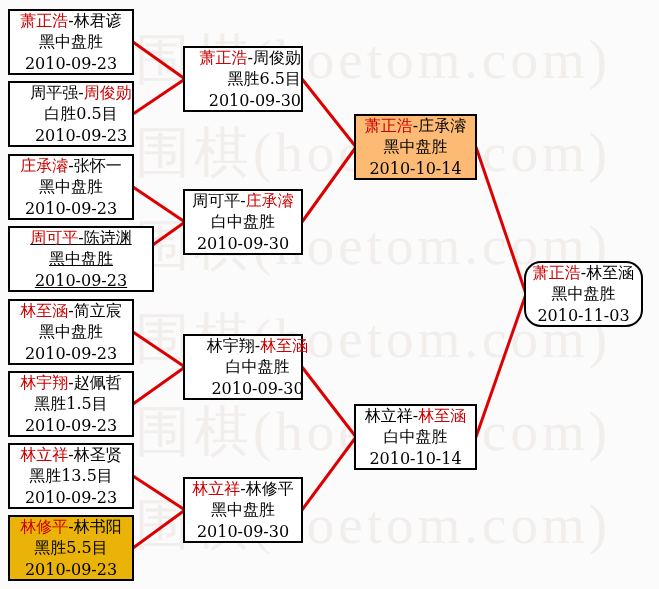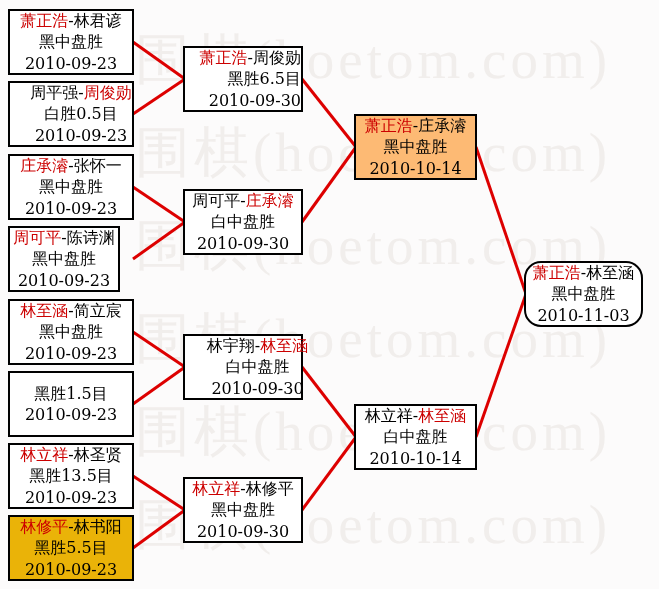--- a/index.html
+++ b/index.html
@@ -63,31 +63,32 @@
       <div class="match-box" style="left: 8px; top: 81px; width: 126px; height: 66px; border-color: rgb(0, 0, 0); background: rgb(255, 255, 255); padding-left: 20px;">
         <div class="match-line"><span class="">周平强</span><span>-</span><span class="winner">周俊勋</span></div>
         <div class="match-line">白胜0.5目</div>
         <div class="match-line">2010-09-23</div>
       </div>
       <div class="match-box" style="left: 8px; top: 154px; width: 126px; height: 66px; border-color: rgb(0, 0, 0); background: rgb(255, 255, 255);">
         <div class="match-line"><span class="winner">庄承濬</span><span>-</span><span class="">张怀一</span></div>
         <div class="match-line">黑中盘胜</div>
         <div class="match-line">2010-09-23</div>
       </div>
-      <div class="match-box" style="left: 8px; top: 226px; width: 112px; height: 66px; border-color: rgb(0, 0, 0); background: rgb(255, 255, 255);">
+      <div class="match-box" style="left: 8px; top: 226px; width: 146px; height: 66px; border-color: rgb(0, 0, 0); background: rgb(255, 255, 255); text-decoration: underline;">
         <div class="match-line"><span class="winner">周可平</span><span>-</span><span class="">陈诗渊</span></div>
         <div class="match-line">黑中盘胜</div>
         <div class="match-line">2010-09-23</div>
       </div>
       <div class="match-box" style="left: 8px; top: 299px; width: 126px; height: 66px; border-color: rgb(0, 0, 0); background: rgb(255, 255, 255);">
         <div class="match-line"><span class="winner">林至涵</span><span>-</span><span class="">简立宸</span></div>
         <div class="match-line">黑中盘胜</div>
         <div class="match-line">2010-09-23</div>
       </div>
       <div class="match-box" style="left: 8px; top: 371px; width: 126px; height: 66px; border-color: rgb(0, 0, 0); background: rgb(255, 255, 255);">
+        <div class="match-line"><span class="winner">林宇翔</span><span>-</span><span class="">赵佩哲</span></div>
         <div class="match-line">黑胜1.5目</div>
         <div class="match-line">2010-09-23</div>
       </div>
       <div class="match-box" style="left: 8px; top: 443px; width: 126px; height: 66px; border-color: rgb(0, 0, 0); background: rgb(255, 255, 255);">
         <div class="match-line"><span class="winner">林立祥</span><span>-</span><span class="">林圣贤</span></div>
         <div class="match-line">黑胜13.5目</div>
         <div class="match-line">2010-09-23</div>
       </div>
       <div class="match-box" style="left: 8px; top: 515px; width: 126px; height: 66px; border-color: rgb(0, 0, 0); background: #eab308;">
         <div class="match-line"><span class="winner">林修平</span><span>-</span><span class="">林书阳</span></div>

